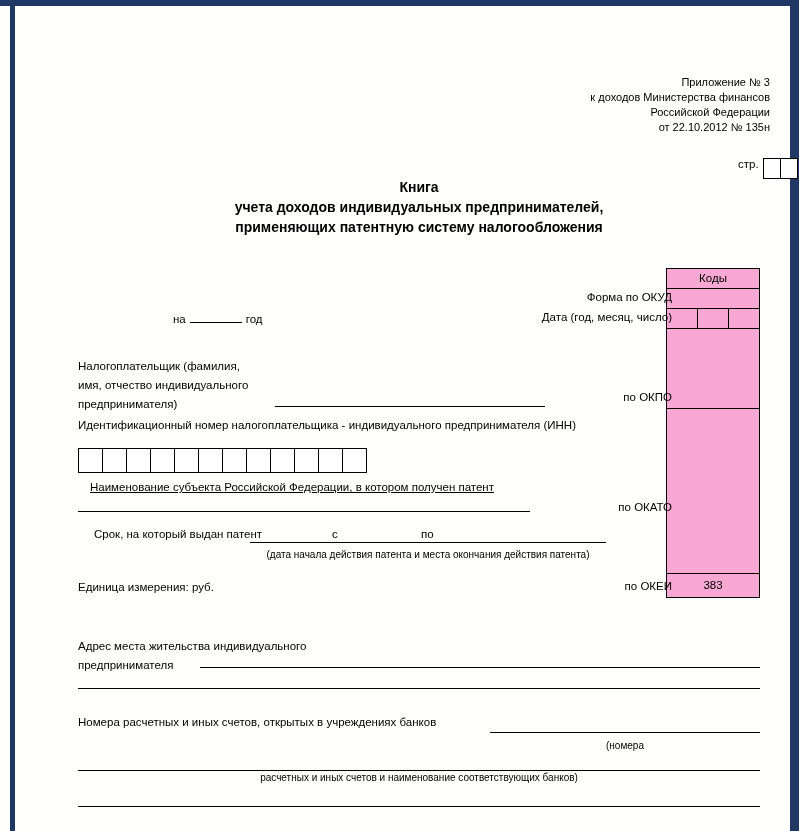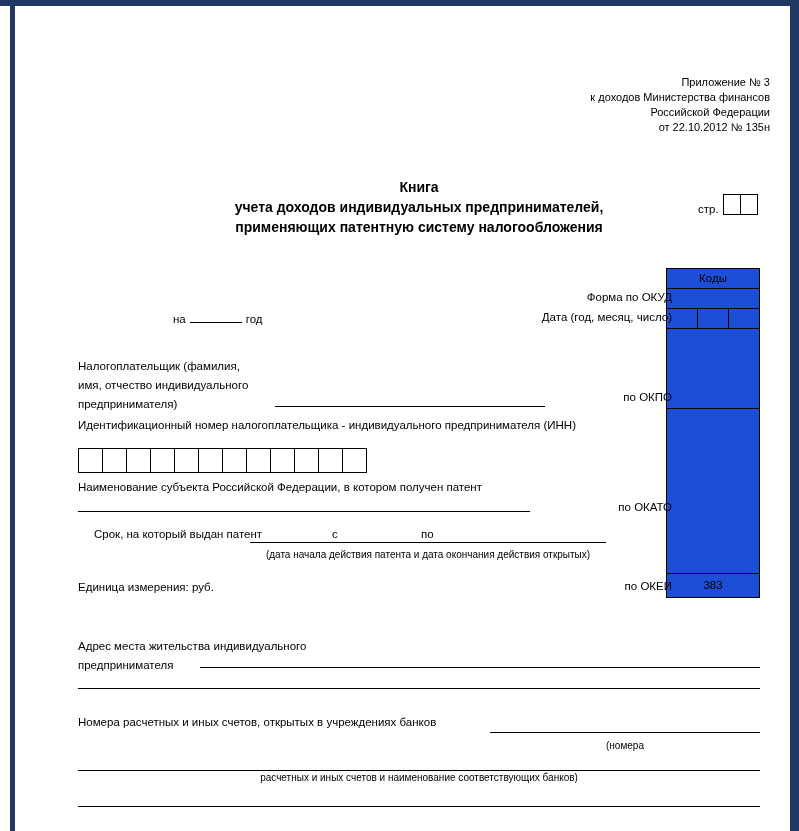--- a/index.html
+++ b/index.html
@@ -18,32 +18,32 @@
   }
   .abs { position:absolute; }
 
   
   .b-top   { left:0; top:0; width:799px; height:6px; background:#223864; }
   .b-left  { left:10px; top:0; width:5px; height:831px; background:#223864; }
   .b-right { left:790px; top:0; width:9px; height:831px; background:#223864; }
 
   
   .appendix { right:41px; top:75px; text-align:right; font-size:11px; line-height:15px; }
-  .pagenum  { left:698px; top:158px; display:flex; align-items:flex-end;margin-top:36px; }
+  .pagenum  { left:738px; top:158px; display:flex; align-items:flex-start; }
   .pagenum-label { margin-right:4px; }
   .box-cells { display:flex; }
   .box-cell { width:16px; height:19px; border:1px solid #000; margin-left:-1px; background:#fff; }
   .box-cell:first-child { margin-left:0; }
 
   
   .title { left:78px; top:177px; width:682px; text-align:center;
            font-weight:bold; font-size:14px; line-height:20px; }
 
   
-  .codes-table { left:666px; top:268px; width:92px; border:1px solid #000; background:#1d4ed8; }
+  .codes-table { left:666px; top:268px; width:92px; border:1px solid #000; background:#f9a8d4; }
   .ct-row { border-bottom:1px solid #000; height:19px; box-sizing:content-box; }
   .ct-header { text-align:center; line-height:19px; font-size:11.5px; }
   .ct-date { display:flex; }
   .ct-dcell { flex:1; }
   .ct-dcell + .ct-dcell { border-left:1px solid #000; }
   .ct-okpo  { height:79px; }
   .ct-okato { height:164px; }
   .ct-okei  { height:23px; border-bottom:none; text-align:center; line-height:23px; }
 
   
@@ -58,21 +58,21 @@
   .for-year { left:173px; top:311px; }
   .fill-inline { display:inline-block; width:52px; height:11px;
                  border-bottom:1px solid #000; margin:0 4px; }
   .taxpayer-label { left:78px; top:357px; line-height:19px; width:210px; }
   .line { border-bottom:1px solid #000; height:14px; }
   .taxpayer-line { left:275px; top:392px; width:270px; }
   .inn-label { left:78px; top:419px; white-space:nowrap; }
   .inn-boxes { left:78px; top:448px; display:flex; }
   .inn-cell { width:23px; height:23px; border:1px solid #000; margin-left:-1px; background:#fff; }
   .inn-cell:first-child { margin-left:0; }
-  .region-label { left:78px; top:481px; white-space:nowrap; }
+  .region-label { left:90px; top:481px; white-space:nowrap;text-decoration:underline; }
   .region-line { left:78px; top:497px; width:452px; }
   .patent-label { left:78px; top:528px; white-space:nowrap;margin-left:16px; }
   .patent-line { left:250px; top:528px; width:356px; }
   .patent-c  { left:332px; top:528px; }
   .patent-po { left:421px; top:528px; }
   .hint { font-size:10px; text-align:center; }
   .patent-hint { left:250px; top:549px; width:356px; }
   .unit-label { left:78px; top:581px; }
   .address-label { left:78px; top:637px; line-height:19px; width:260px; }
   .address-line { left:200px; top:653px; width:560px; }
@@ -160,21 +160,21 @@
       <div class="inn-cell"></div>
     </div>
 
   <div class="abs region-label">Наименование субъекта Российской Федерации, в котором получен патент</div>
   <div class="abs line region-line"></div>
 
   <div class="abs patent-label">Срок, на который выдан патент</div>
   <div class="abs line patent-line"></div>
   <div class="abs patent-c">с</div>
   <div class="abs patent-po">по</div>
-  <div class="abs hint patent-hint">(дата начала действия патента и дата окончания действия открытых)</div>
+  <div class="abs hint patent-hint">(дата начала действия патента и места окончания действия патента)</div>
 
   <div class="abs unit-label">Единица измерения: руб.</div>
 
   <div class="abs address-label">
     <div>Адрес места жительства индивидуального</div>
     <div>предпринимателя</div>
   </div>
   <div class="abs line address-line"></div>
   <div class="abs rule rule-1"></div>
 

